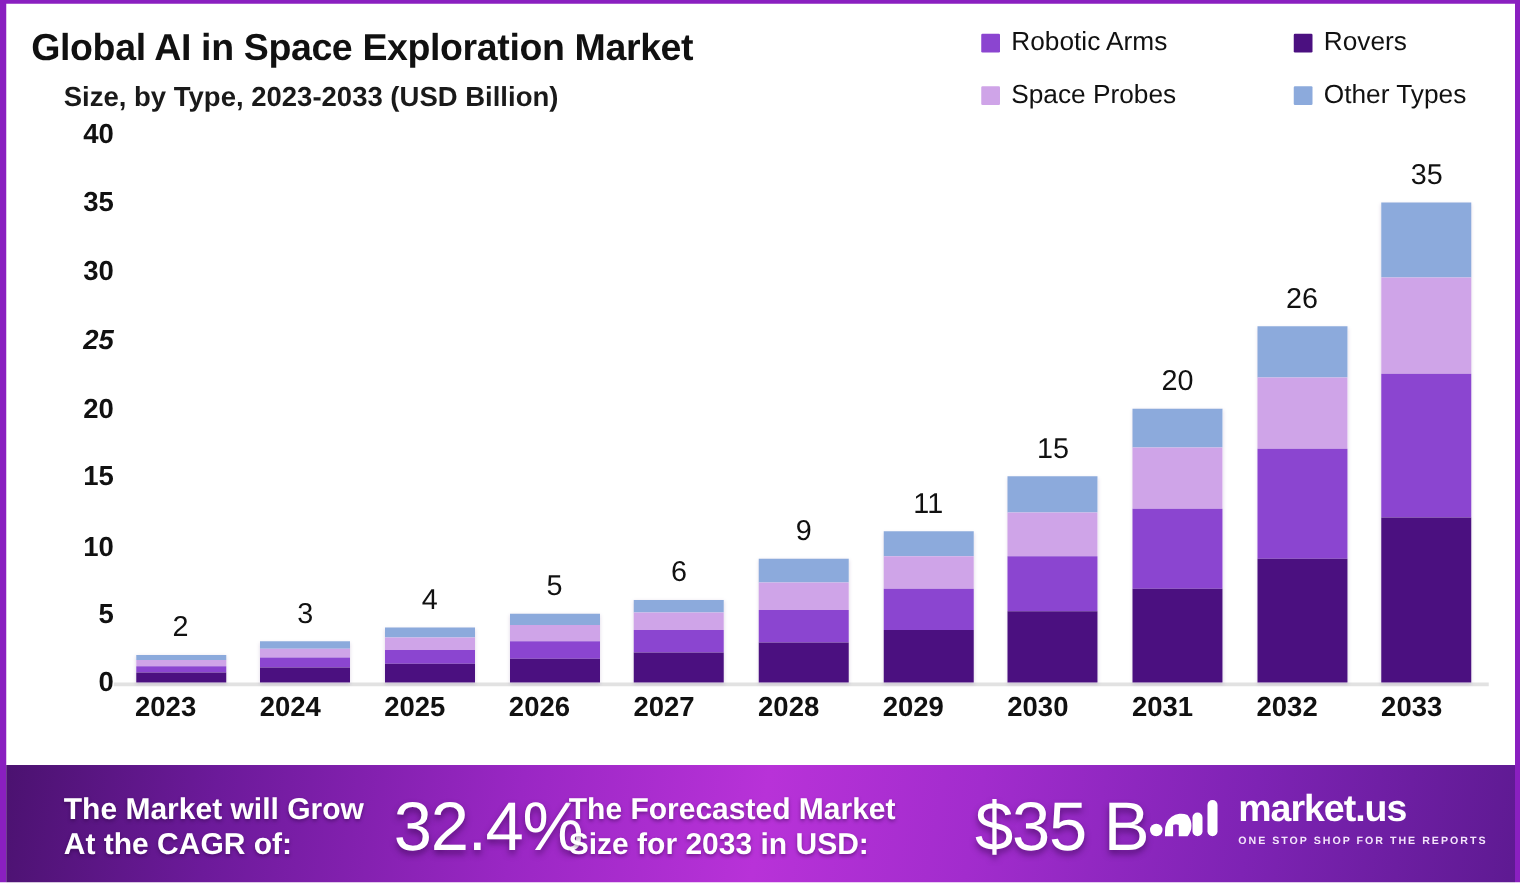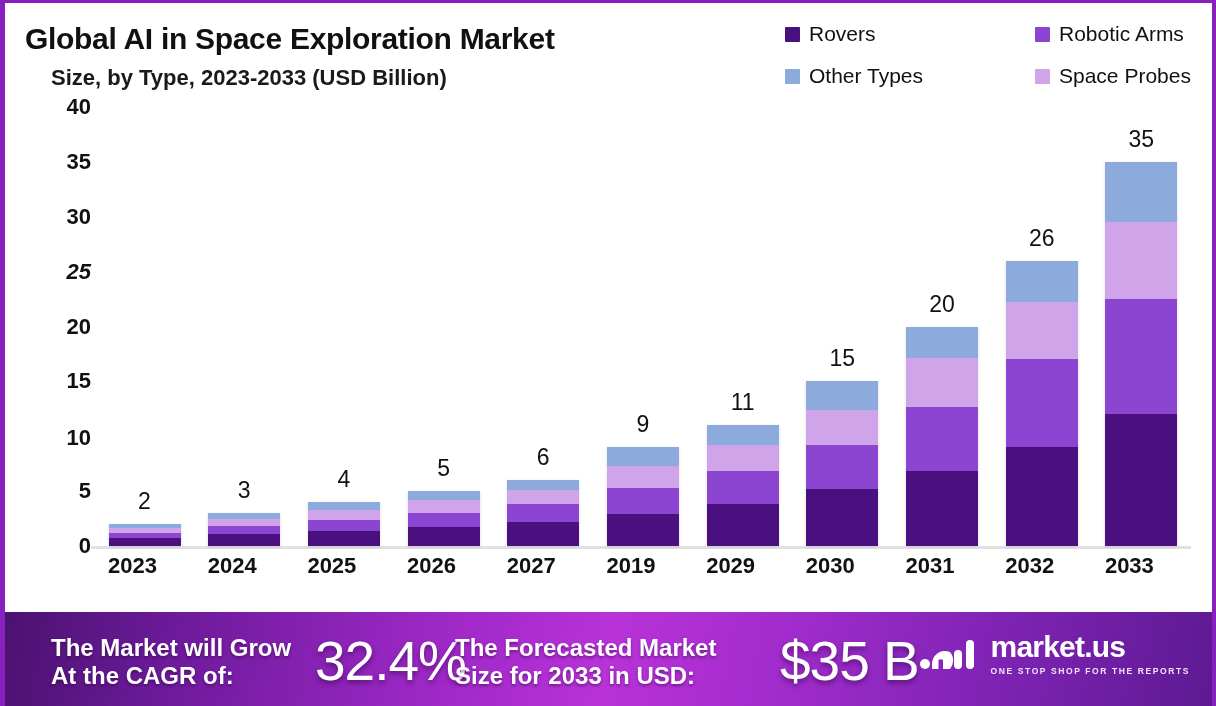--- a/index.html
+++ b/index.html
@@ -212,34 +212,34 @@
 
 <div id="infographic">
 
   <div class="header">
     <div class="title">Global AI in Space Exploration Market</div>
     <div class="subtitle">Size, by Type, 2023-2033 (USD Billion)</div>
   </div>
 
   <div class="legend" id="legend">
       <div class="legend-item">
+        <span class="legend-swatch" style="background: rgb(139, 69, 208);"></span>
+        <span class="legend-label">Robotic Arms</span>
+      </div>
+      <div class="legend-item">
         <span class="legend-swatch" style="background: rgb(75, 16, 128);"></span>
         <span class="legend-label">Rovers</span>
       </div>
       <div class="legend-item">
-        <span class="legend-swatch" style="background: rgb(139, 69, 208);"></span>
-        <span class="legend-label">Robotic Arms</span>
+        <span class="legend-swatch" style="background: rgb(207, 164, 232);"></span>
+        <span class="legend-label">Space Probes</span>
       </div>
       <div class="legend-item">
         <span class="legend-swatch" style="background: rgb(140, 170, 220);"></span>
         <span class="legend-label">Other Types</span>
-      </div>
-      <div class="legend-item">
-        <span class="legend-swatch" style="background: rgb(207, 164, 232);"></span>
-        <span class="legend-label">Space Probes</span>
       </div>
     </div>
 
   <div class="plot">
     <div class="y-axis" id="y-axis">
         <div class="y-tick" style="top: 439px;">0</div>
         <div class="y-tick" style="top: 384.125px;">5</div>
         <div class="y-tick" style="top: 331px;">10</div>
         <div class="y-tick" style="top: 274.375px;">15</div>
         <div class="y-tick" style="top: 219.5px;">20</div>
@@ -349,21 +349,21 @@
             <div class="seg" style="height: 131.7px; background: rgb(75, 16, 128);"></div>
           </div>
         </div>
       </div>
     <div class="x-axis" id="x-axis">
         <div class="x-tick">2023</div>
         <div class="x-tick">2024</div>
         <div class="x-tick">2025</div>
         <div class="x-tick">2026</div>
         <div class="x-tick">2027</div>
-        <div class="x-tick">2019</div>
+        <div class="x-tick">2028</div>
         <div class="x-tick">2029</div>
         <div class="x-tick">2030</div>
         <div class="x-tick">2031</div>
         <div class="x-tick">2032</div>
         <div class="x-tick">2033</div>
       </div>
   </div>
 
   <div class="banner">
     <div class="banner-inner">

